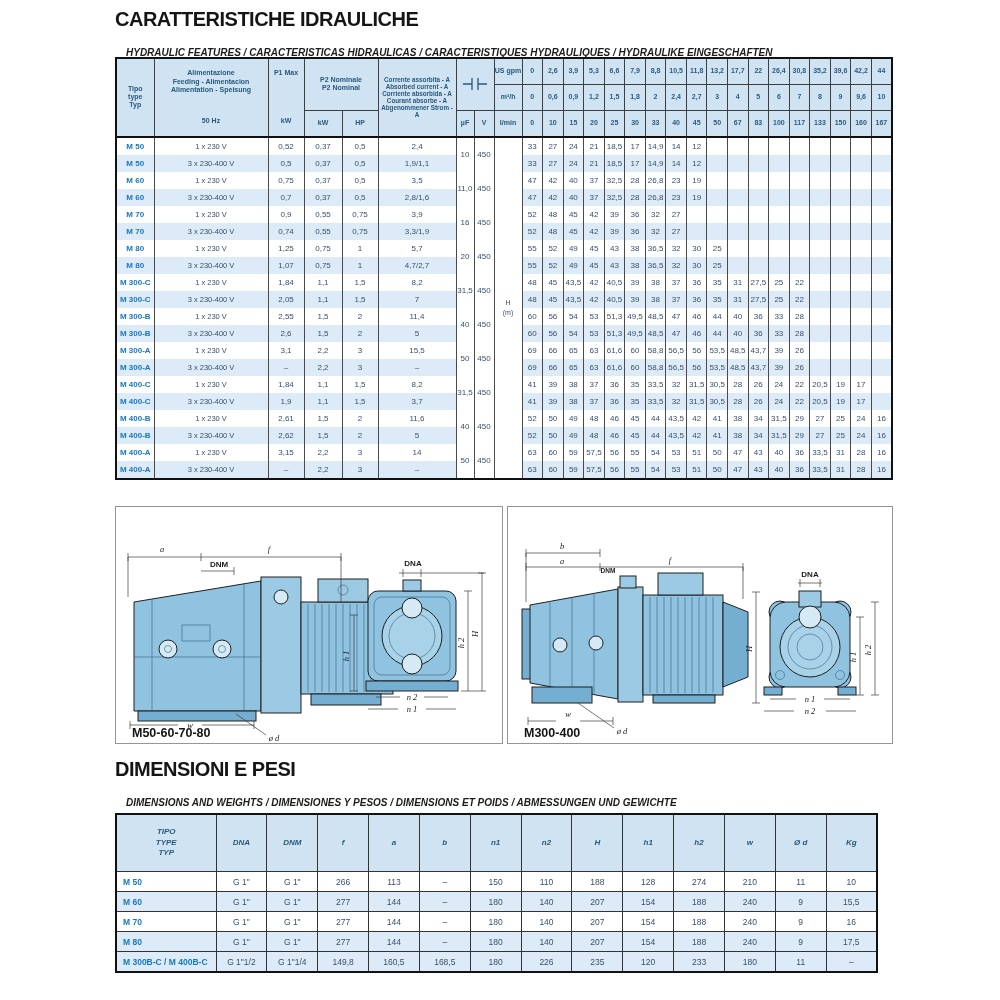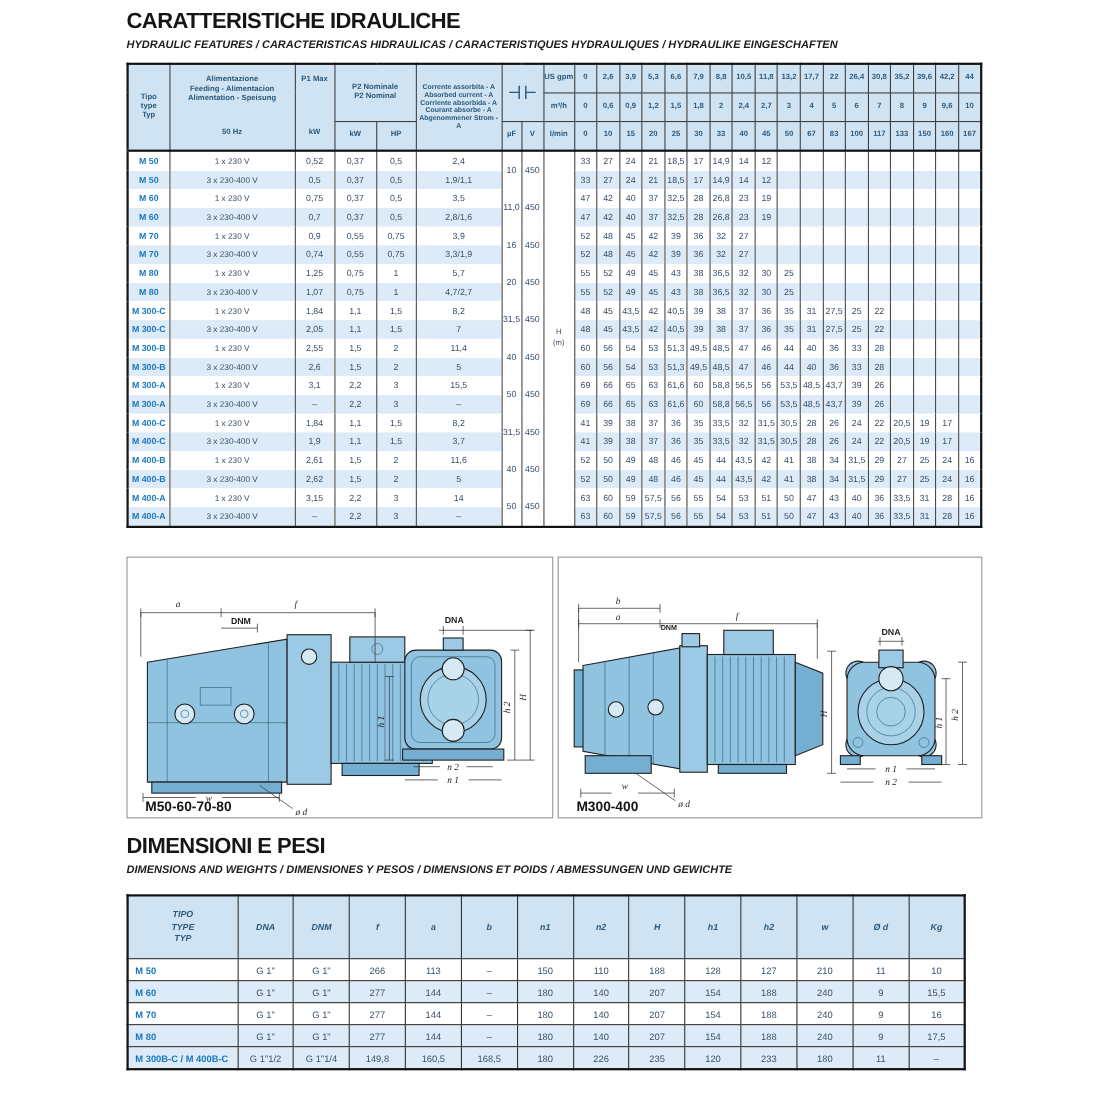--- a/index.html
+++ b/index.html
@@ -2,21 +2,21 @@
 <html><head>
 <meta charset="utf-8">
 <style>
   html,body{margin:0;padding:0;}
   body{
     width:1000px;height:1000px;background:#ffffff;position:relative;
     font-family:"Liberation Sans", sans-serif;color:#222;
     -webkit-font-smoothing:antialiased;
   }
   .sect-title{position:absolute;left:115px;font-size:20px;font-weight:900;letter-spacing:-0.5px;color:#151515;margin:0;}
-  .sect-sub{position:absolute;left:115px;font-size:10px;font-weight:700;font-style:italic;color:#1c1c1c;margin:0;white-space:nowrap;}
+  .sect-sub{position:absolute;left:115px;font-size:10px;font-weight:700;font-style:italic;color:#1c1c1c;margin:11px;white-space:nowrap;}
 
   
   table.h-table{
     position:absolute;left:115px;top:57px;width:778px;
     border-collapse:collapse;table-layout:fixed;
     border:2px solid #111;
   }
   table.h-table thead th{
     background:#cfe3f2;border:1px solid #3f3f3f;color:#29597d;
     font-size:7px;font-weight:700;line-height:1.18;padding:0;vertical-align:middle;
@@ -950,21 +950,21 @@
         <td class="model">M 50</td>
         <td>G 1"</td>
         <td>G 1"</td>
         <td>266</td>
         <td>113</td>
         <td>–</td>
         <td>150</td>
         <td>110</td>
         <td>188</td>
         <td>128</td>
-        <td>127</td>
+        <td>274</td>
         <td>210</td>
         <td>11</td>
         <td>10</td>
       </tr>
       <tr>
         <td class="model">M 60</td>
         <td>G 1"</td>
         <td>G 1"</td>
         <td>277</td>
         <td>144</td>

